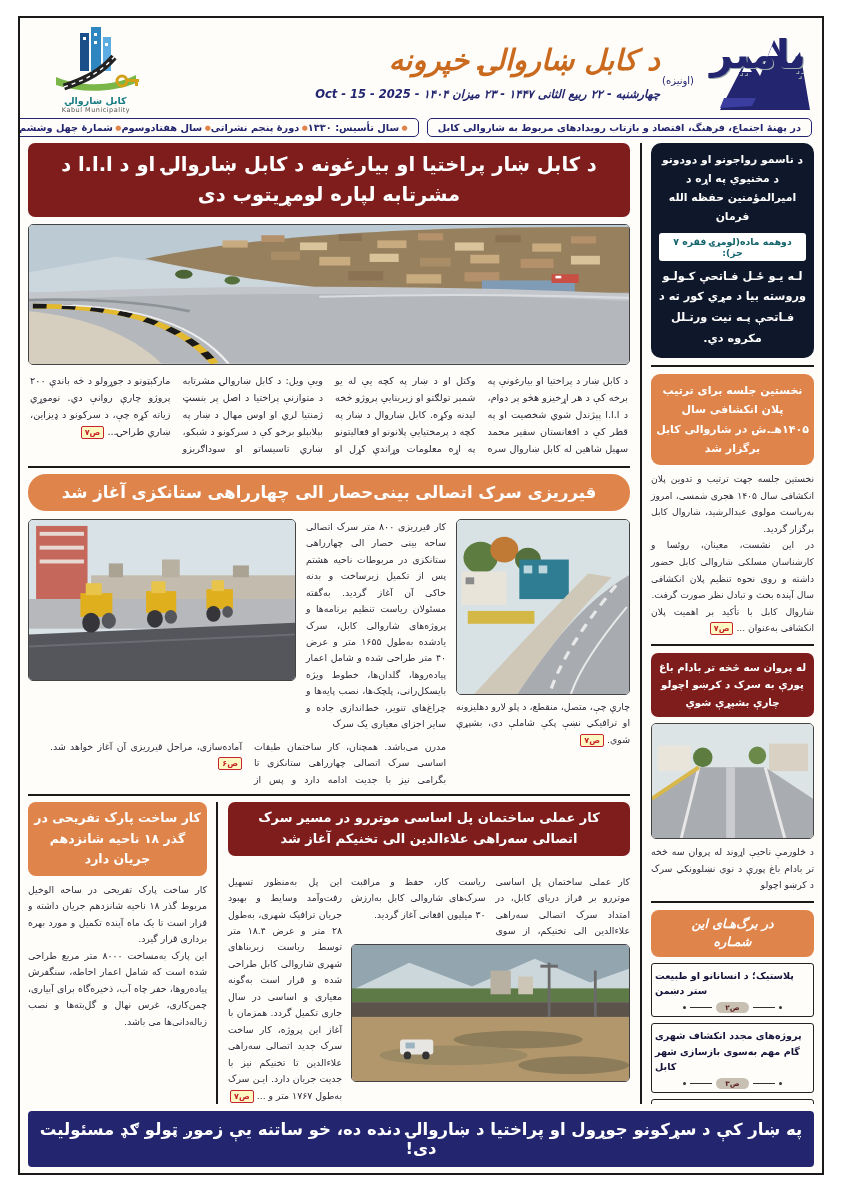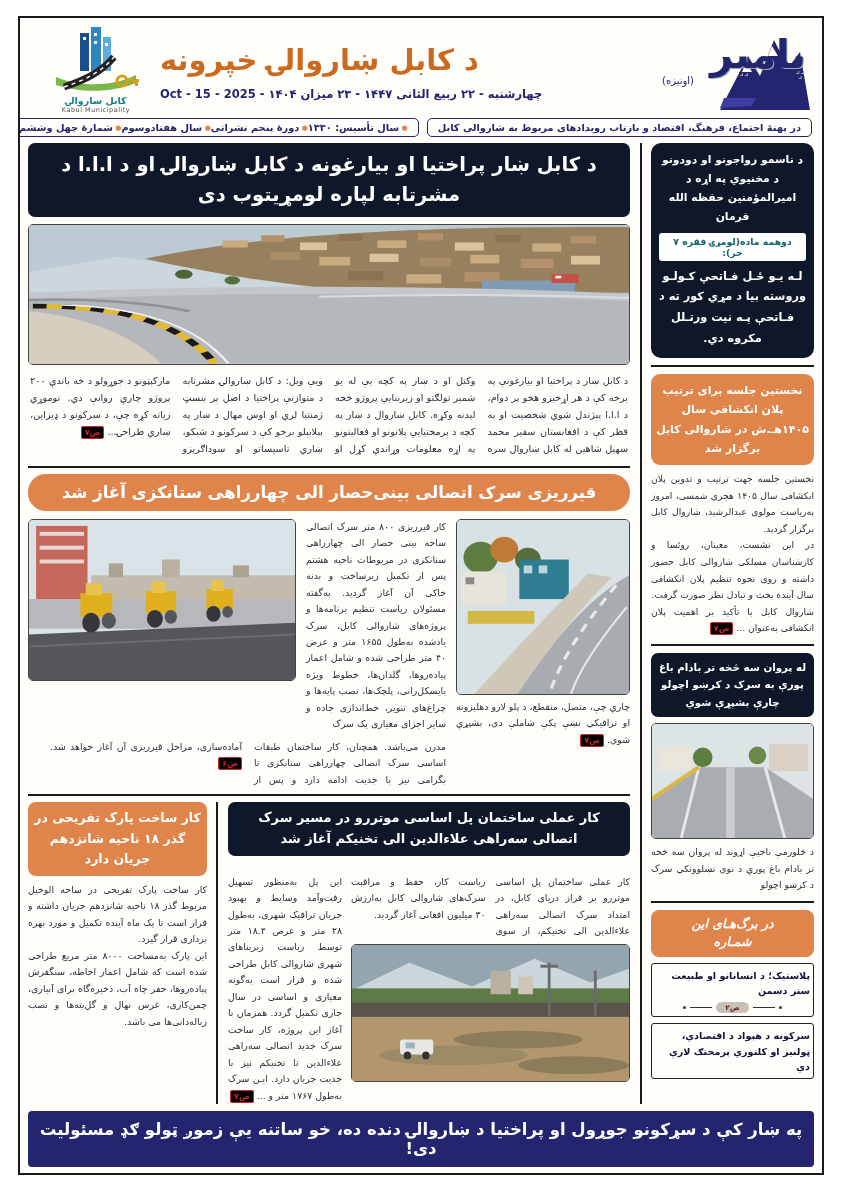--- a/index.html
+++ b/index.html
@@ -8,21 +8,21 @@
   .frame { position:absolute; inset:16px 18px; border:2px solid #1a1a1a; background:#fffdfa;
            padding:6px 8px; display:flex; flex-direction:column; overflow:hidden; }
 
   
   .header { display:flex; align-items:center; height:92px; padding:2px 4px; }
   .pamir { width:150px; position:relative; height:88px; }
   .pamir svg { position:absolute; left:0; top:2px; }
   .pamir-name { position:absolute; right:4px; top:8px; font-size:40px; font-weight:bold;
                 color:#23266f; line-height:1; text-shadow:1px 1px 0 #9aa; }
   .pamir-weekly { position:absolute; left:2px; bottom:28px; font-size:10px; font-weight:normal; color:#23266f; }
-  .mast-center { flex:1; text-align:left; padding-top:4px; }
+  .mast-center { flex:1; text-align:right; padding-top:4px;font-style:italic; }
   .mast-title { color:#c96a1f; font-size:29px; font-weight:bold; letter-spacing:0.5px; }
   .mast-date { color:#23266f; font-size:11.5px; font-weight:bold; margin-top:10px; }
   .kmlogo { width:128px; text-align:center; }
   .km-ps { color:#1b7f86; font-size:9.5px; font-weight:bold; margin-top:-2px; }
   .km-en { color:#555; font-size:6.5px; letter-spacing:0.5px; }
 
   
   .strip { display:flex; gap:8px; margin:2px 2px 6px; }
   .strip-box { border:1.2px solid #23266f; border-radius:5px; padding:3px 10px;
                font-size:9.8px; color:#23266f; font-weight:bold; white-space:nowrap; }
@@ -31,29 +31,29 @@
   .strip-meta span::before { content:"● "; color:#df854c; font-size:7px; vertical-align:1px; }
 
   
   .bodygrid { display:flex; gap:10px; flex:1; overflow:hidden; }
   .sidecol { width:174px; border-left:2px solid #1a1a1a; padding-left:9px; display:flex; flex-direction:column; }
   .maincol { flex:1; display:flex; flex-direction:column; }
 
   .rule  { border-top:2px solid #1a1a1a; margin:6px 0; }
   .srule { border-top:2px solid #1a1a1a; margin:7px 0; }
 
-  .jump { display:inline-block; border:1.2px solid #c6252b; color:#c6252b; background:#000000;
+  .jump { display:inline-block; border:1.2px solid #c6252b; color:#c6252b; background:#fef9c3;
           font-size:8px; font-weight:bold; padding:0 3px; border-radius:2px; line-height:1.4; }
 
   .photo { border:1px solid #444; border-radius:5px; overflow:hidden; background:#cfd6da; }
   .photo svg { display:block; width:100%; height:100%; }
 
   
   .hl { color:#fff; font-weight:bold; text-align:center; border-radius:7px; }
-  .hl-navy { background:#0f172a; }
+  .hl-navy { background:#7f1d1d; }
   .hl-orange { background:#df854c; }
 
   .h-lead { font-size:19.5px; line-height:1.55; padding:7px 12px; margin-bottom:7px; }
   .lead-photo { height:270px; }
   .lead-body { column-count:4; column-gap:12px; font-size:9.7px; text-align:justify;
                line-height:1.75; color:#2c2c38; padding:8px 2px 2px; }
 
   .h-asphalt { font-size:16.5px; padding:9px 8px; margin-bottom:8px; border-radius:18px; }
   .row2 { display:flex; gap:10px; }
   .parwan-cont { width:174px; }
@@ -87,21 +87,21 @@
                    font-weight:bold; margin:6px 1px; padding:3px 14px; }
   .farman-body { font-size:11.3px; font-weight:bold; line-height:1.85; }
 
   .h-meeting { font-size:11px; line-height:1.75; padding:7px 5px; border-radius:9px; }
   .meeting-body { font-size:9.2px; text-align:justify; line-height:1.8; color:#2c2c38; padding-top:6px; }
 
   .h-parwan { font-size:10.3px; line-height:1.7; padding:6px 5px; }
   .parwan-photo1 { height:116px; margin:6px 0 5px; }
 
   .index-head { font-size:12.5px; line-height:1.5; padding:5px 4px; border-radius:8px; white-space:pre-line;font-style:italic; }
-  .index-item { border:1.3px solid #222; border-radius:3px; margin-top:6px; padding:4px 3px 3px; text-align:right; }
+  .index-item { border:1.3px solid #222; border-radius:3px; margin-top:6px; padding:4px 3px 3px; text-align:left; }
   .ii-title { font-weight:bold; font-size:9.6px; color:#14143a; line-height:1.6; }
   .dotline { display:flex; align-items:center; justify-content:center; gap:4px; margin-top:3px; }
   .dotline .dash { width:22px; border-top:1px solid #333; }
   .dotline .dot { width:3px; height:3px; background:#333; border-radius:50%; }
   .ii-badge { background:#c8c0b2; color:#5b1f1f; font-size:7.3px; border-radius:6px;
               padding:0 9px; font-weight:bold; line-height:1.6; }
 </style>
 </head>
 <body>
 
@@ -199,20 +199,30 @@
         <div>
           <div class="hl hl-orange index-head">در برگ‌هـای این
 شمـاره</div>
 
           <div class="index-item">
             <div class="ii-title">پلاستیک؛ د انسانانو او طبیعت ستر دښمن</div>
             <div class="dotline">
               <span class="dot"></span>
                 <span class="dash"></span>
               <span class="ii-badge">ص۲</span>
+              <span class="dash"></span>
+                <span class="dot"></span>
+            </div>
+          </div>
+          <div class="index-item">
+            <div class="ii-title">پروژه‌های مجدد انکشاف شهری گام مهم به‌سوی بازسازی شهر کابل</div>
+            <div class="dotline">
+              <span class="dot"></span>
+                <span class="dash"></span>
+              <span class="ii-badge">ص۳</span>
               <span class="dash"></span>
                 <span class="dot"></span>
             </div>
           </div>
           <div class="index-item">
             <div class="ii-title">سرکونه د هېواد د اقتصادي، ټولنیز او کلتوري پرمختګ لارې دي</div>
 
           </div>
 
         </div>

